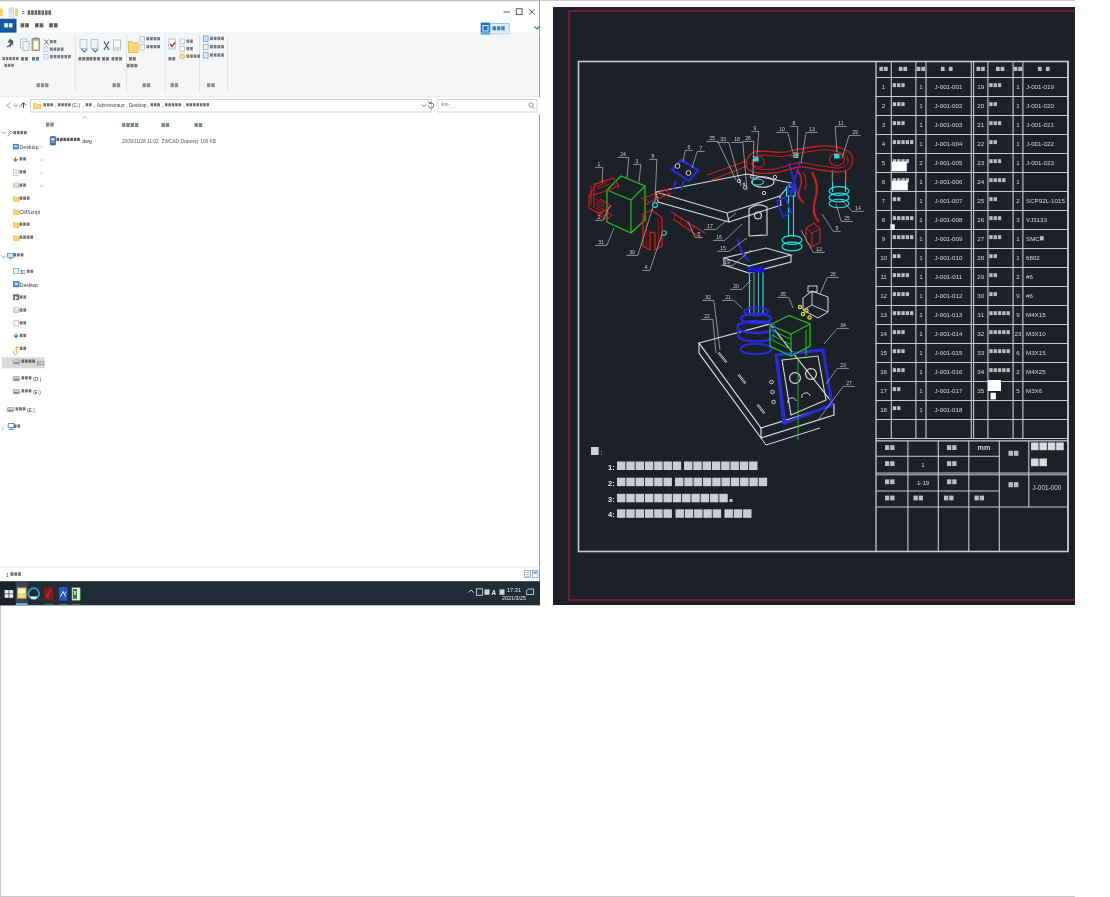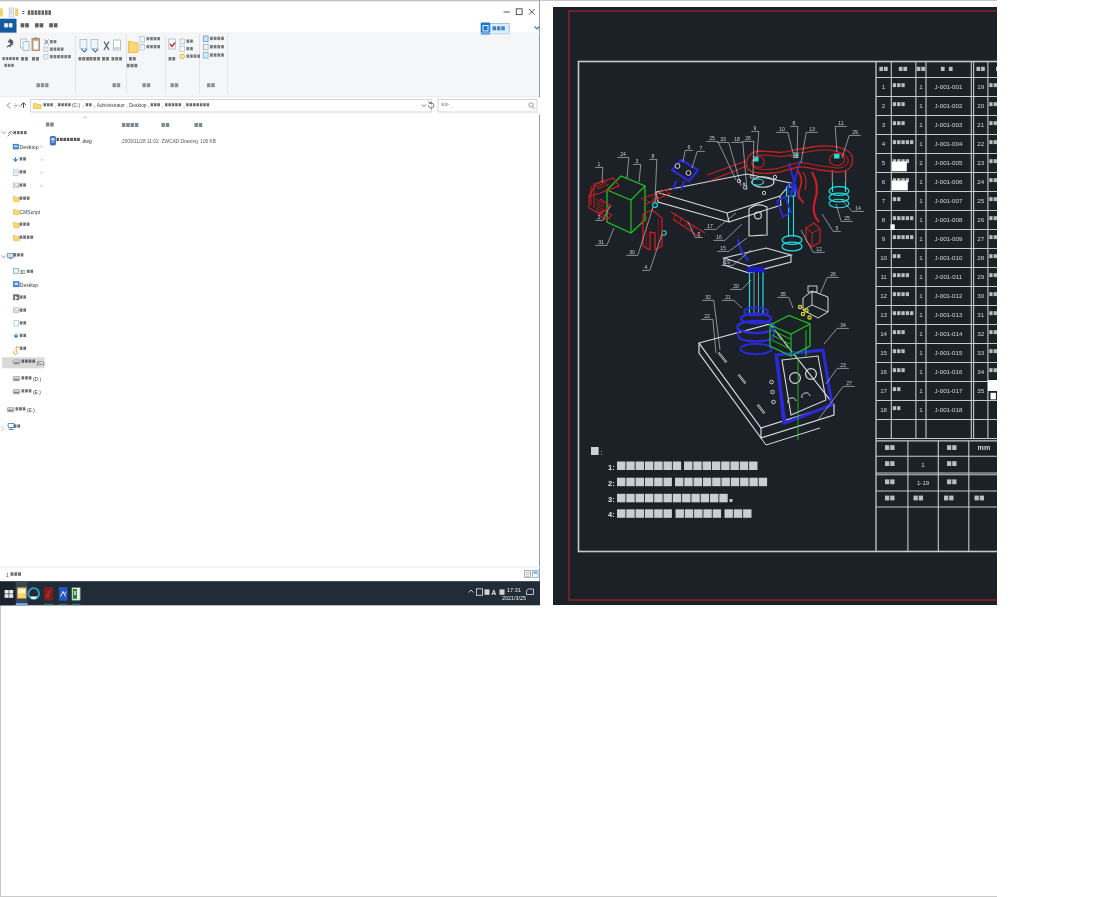--- a/index.html
+++ b/index.html
@@ -1,16 +1,16 @@
 <!DOCTYPE html>
 <html><head><meta charset="utf-8"><title>page</title>
 <style>
 html,body{margin:0;padding:0;background:#fff;}
 *{font-family:"Liberation Sans",sans-serif;}
-#page{position:relative;width:997px;height:897px;overflow:hidden;}
+#page{position:relative;width:1075px;height:897px;overflow:hidden;}
 svg{position:absolute;left:0;top:0;}
 </style></head>
 <body>
 <div id="page">
 <svg width="1110" height="897" viewBox="0 0 1110 897" shape-rendering="auto">
 <rect x="0" y="0" width="1110" height="897" fill="#ffffff"></rect>
 <rect x="0.5" y="0.5" width="1109" height="896" fill="none" stroke="#c9c9c9" stroke-width="1"></rect>
 <rect x="0.0" y="0.0" width="540.0" height="582.0" fill="#ffffff" fill-opacity="1"></rect>
 <rect x="0.0" y="33.0" width="540.0" height="64.0" fill="#f5f6f7" fill-opacity="1"></rect>
 <line x1="0.0" y1="97.0" x2="540.0" y2="97.0" stroke="#e4e5e6" stroke-width="1" stroke-opacity="1"></line>

